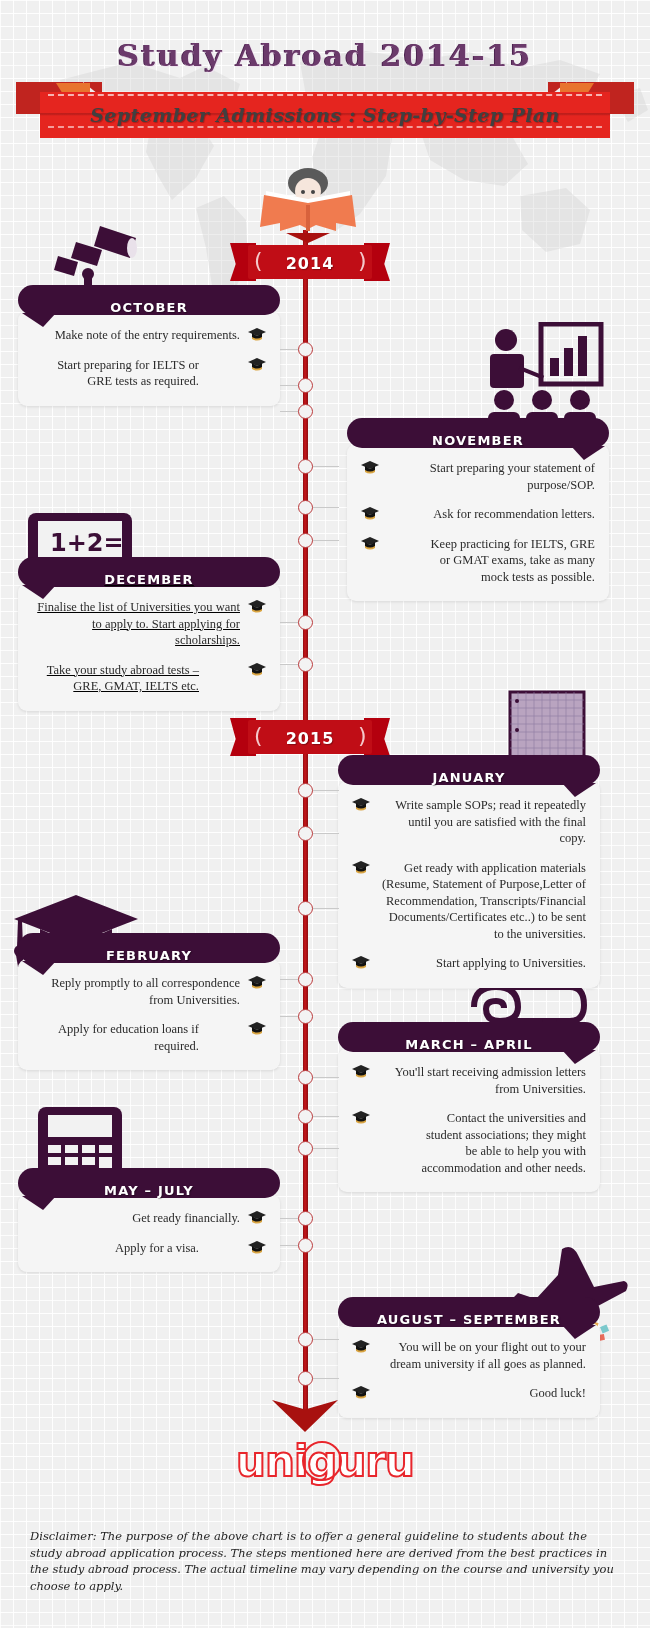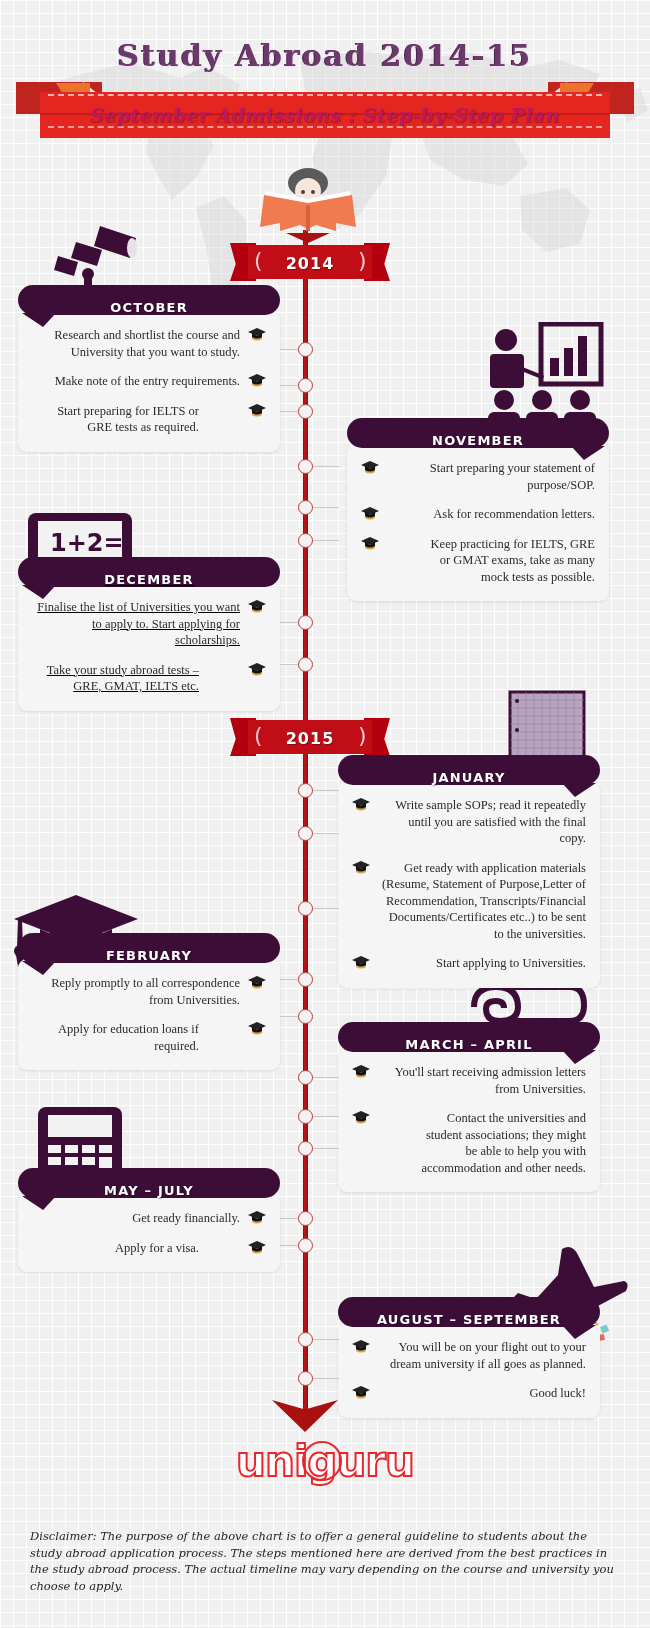--- a/index.html
+++ b/index.html
@@ -51,21 +51,21 @@
     position:absolute; top:12px; left:48px; width:554px; height:0;
     border-top:2px dashed rgba(255,255,255,.65);
   }
   #ribbon-dashes2{
     position:absolute; top:44px; left:48px; width:554px; height:0;
     border-top:2px dashed rgba(255,255,255,.55);
   }
   #subtitle{
     position:absolute; top:10px; left:40px; width:570px; height:46px;
     display:flex; align-items:center; justify-content:center;
-    color:#be185d; font-style:italic; font-weight:bold; font-size:19px;
+    color:#404040; font-style:italic; font-weight:bold; font-size:19px;
     font-family:"DejaVu Serif", serif; letter-spacing:.4px;
     text-shadow:1px 1px 1px rgba(0,0,0,.25);
   }
 
   
   #spine{
     position:absolute; left:303px; top:230px; width:5px; height:1181px;
     background:linear-gradient(to right,#8d0d10,#c7151a 40%,#8d0d10);
   }
   #spine-arrow{
@@ -230,28 +230,20 @@
     <rect x="26" y="64" width="32" height="8" rx="2"></rect>
   </g>
   <ellipse cx="86" cy="26" rx="5" ry="10" fill="#e9e1ea"></ellipse>
 </svg>
 <div class="month side-left" style="left:18px; top:285px; width:262px;">
   <div class="month-tab">
     <div class="mlabel">OCTOBER</div>
     <div class="tab-notch l"></div>
   </div>
   <div class="card">
-    <div class="bullet-row">
-      <div class="btxt">Research and shortlist the course and University that you want to study.</div>
-      <svg class="cap" viewBox="0 0 18 14">
-          <path d="M9 0 L18 4 L9 8 L0 4 Z" fill="#222"></path>
-          <path d="M4 6 L4 11 Q9 14 14 11 L14 6 L9 9 Z" fill="#d9a441"></path>
-          <path d="M4 5 L4 9 Q9 12 14 9 L14 5 L9 8 Z" fill="#111"></path>
-        </svg>
-    </div>
     <div class="bullet-row">
       <div class="btxt">Make note of the entry requirements.</div>
       <svg class="cap" viewBox="0 0 18 14">
           <path d="M9 0 L18 4 L9 8 L0 4 Z" fill="#222"></path>
           <path d="M4 6 L4 11 Q9 14 14 11 L14 6 L9 9 Z" fill="#d9a441"></path>
           <path d="M4 5 L4 9 Q9 12 14 9 L14 5 L9 8 Z" fill="#111"></path>
         </svg>
     </div>
     <div class="bullet-row">
       <div class="btxt">Start preparing for IELTS or GRE tests as required.</div>

